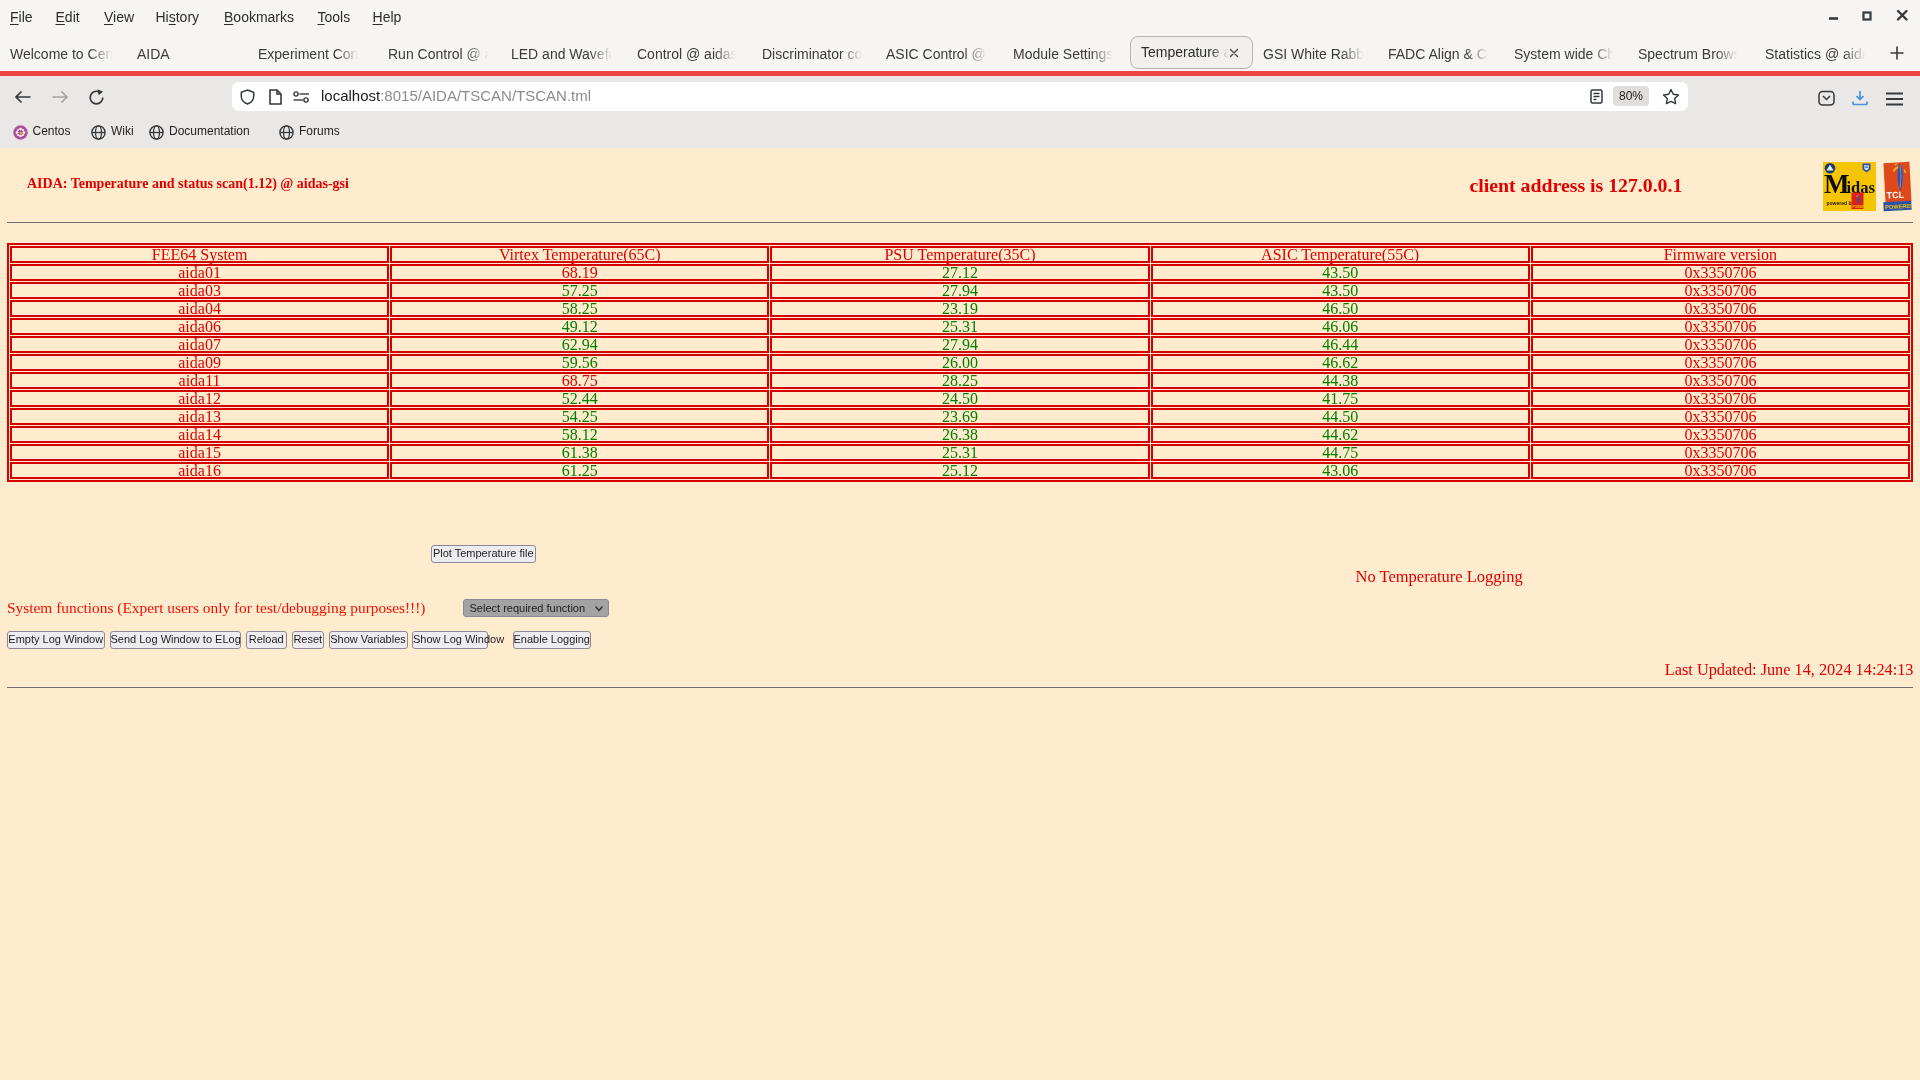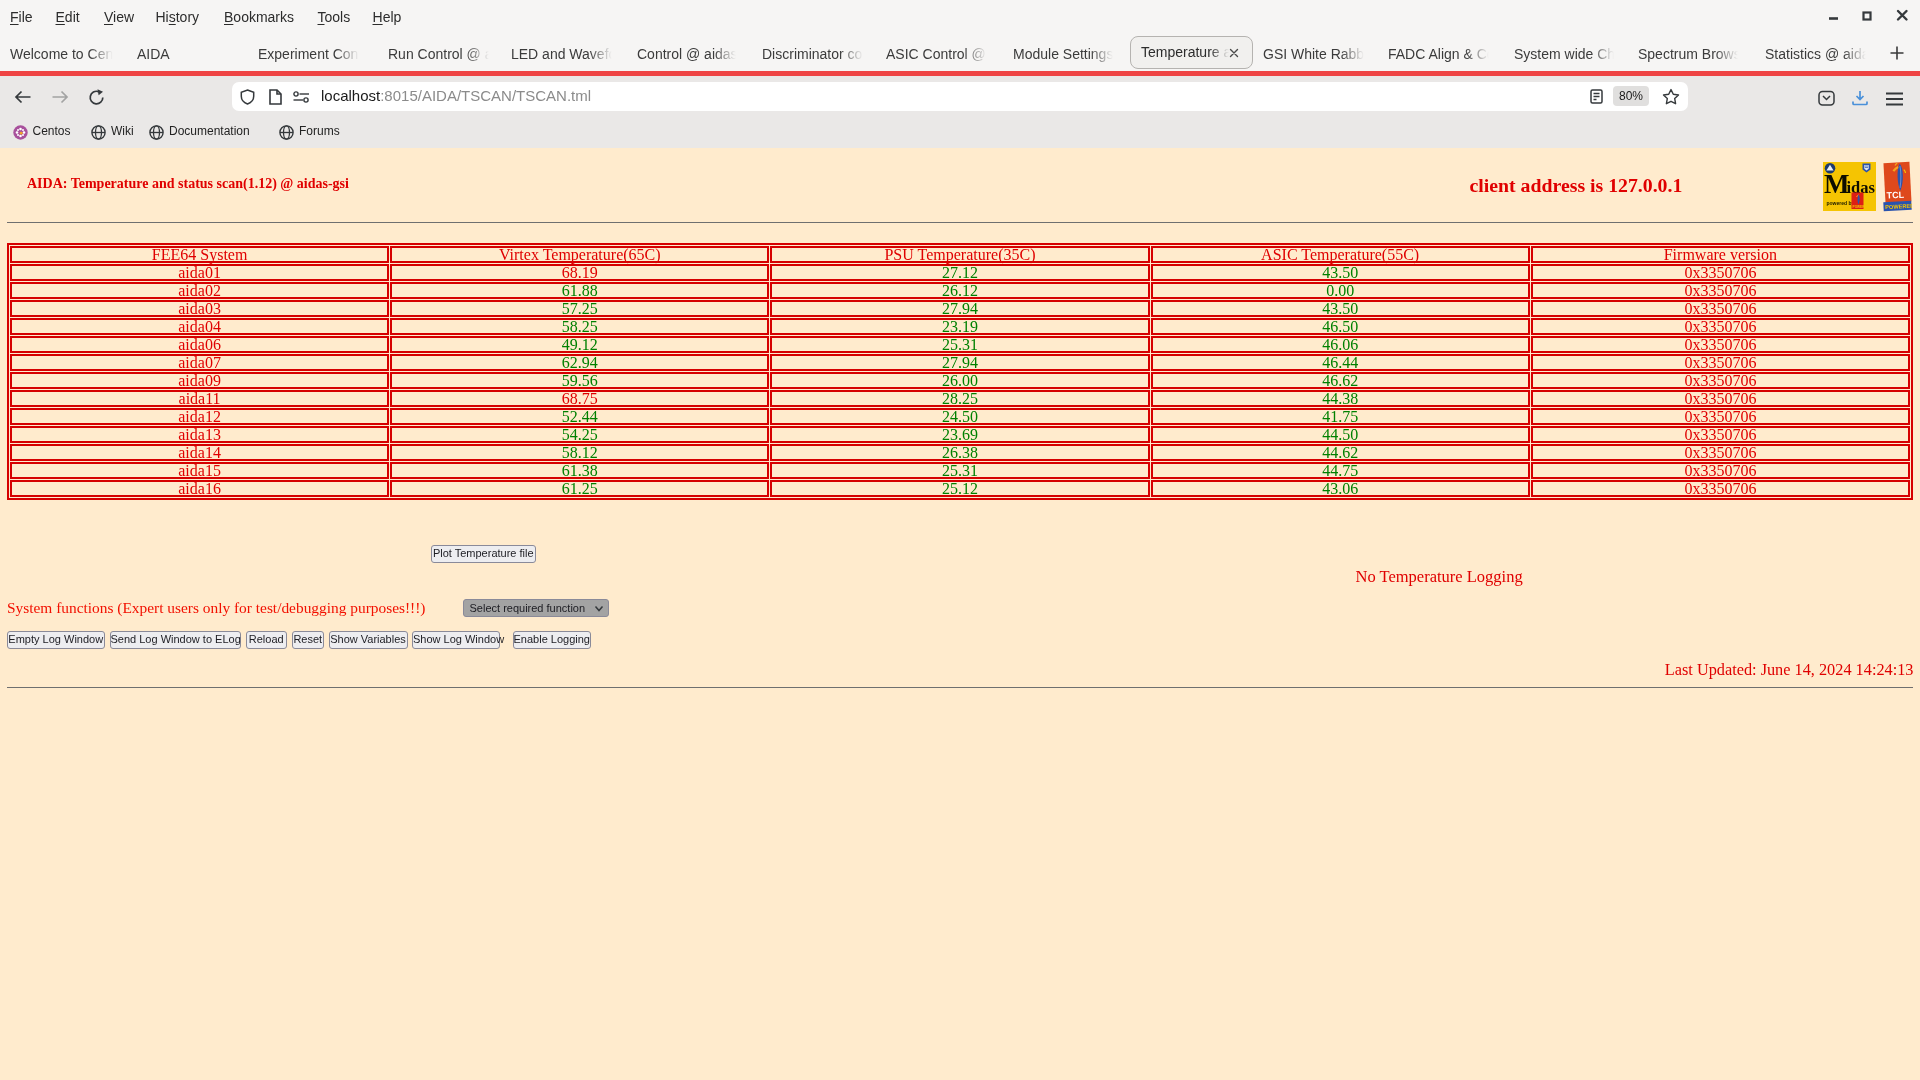--- a/index.html
+++ b/index.html
@@ -177,27 +177,20 @@
           <td>Firmware version</td>
         </tr>
     <tr>
           <td>aida01</td>
           <td>68.19</td>
           <td class="g">27.12</td>
           <td class="g">43.50</td>
           <td>0x3350706</td>
         </tr>
     <tr>
-          <td>aida02</td>
-          <td class="g">61.88</td>
-          <td class="g">26.12</td>
-          <td class="g">0.00</td>
-          <td>0x3350706</td>
-        </tr>
-    <tr>
           <td>aida03</td>
           <td class="g">57.25</td>
           <td class="g">27.94</td>
           <td class="g">43.50</td>
           <td>0x3350706</td>
         </tr>
     <tr>
           <td>aida04</td>
           <td class="g">58.25</td>
           <td class="g">23.19</td>
@@ -276,21 +269,21 @@
     <span class="abs" style="left:6px;top:1.5px;font-size:11px;color:#1c1c22;font-family:'Liberation Sans',sans-serif">Select required function</span>
     <svg class="abs" style="left:130px;top:5px" width="10" height="8" viewBox="0 0 10 8">
         <path d="M1.5 1.5 L5 5.5 L8.5 1.5" fill="none" stroke="#35393c" stroke-width="1.5"></path>
       </svg>
   </div>
   <div class="btn" style="left:7px;top:483.4px;width:97.5px">Empty Log Window</div>
   <div class="btn" style="left:109.5px;top:483.4px;width:131.5px">Send Log Window to ELog</div>
   <div class="btn" style="left:245.5px;top:483.4px;width:41.5px">Reload</div>
   <div class="btn" style="left:291.5px;top:483.4px;width:32.5px">Reset</div>
   <div class="btn" style="left:328.5px;top:483.4px;width:79px">Show Variables</div>
-  <div class="btn" style="left:412px;top:483.4px;width:88px">Show Log Window</div>
+  <div class="btn" style="left:412px;top:483.4px;width:76px">Show Log Window</div>
   <div class="btn" style="left:512.5px;top:483.4px;width:78.5px">Enable Logging</div>
   <span class="abs red" id="lastupd">Last Updated: June 14, 2024 14:24:13</span>
   <div class="abs hr" style="left:7px;top:538.5px;width:1906px"></div>
 
   <svg class="abs" style="left:1823px;top:14px" width="53" height="49" viewBox="0 0 53 49">
     <rect x="0" y="0" width="53" height="49" fill="#f5c402"></rect>
     <circle cx="7" cy="6.2" r="5.3" fill="#1d3a6e"></circle>
     <path d="M7 2.8 L10.6 8.6 H3.4 Z" fill="#e8eef6"></path>
     <path d="M39.5 1.5 H47.5 V7.5 L43.5 10.5 L39.5 7.5 Z" fill="#2a53ae"></path>
     <path d="M41.3 3 H45.7 V6.8 L43.5 8.5 L41.3 6.8 Z" fill="#dfe7f2"></path>

